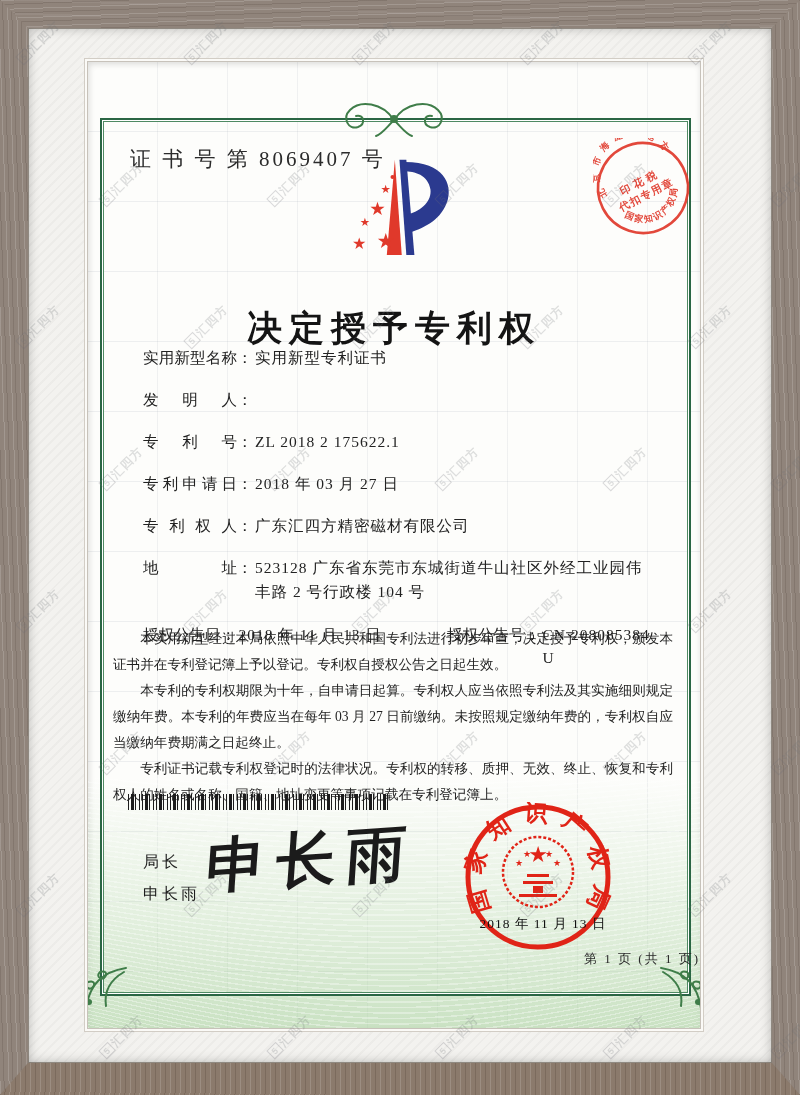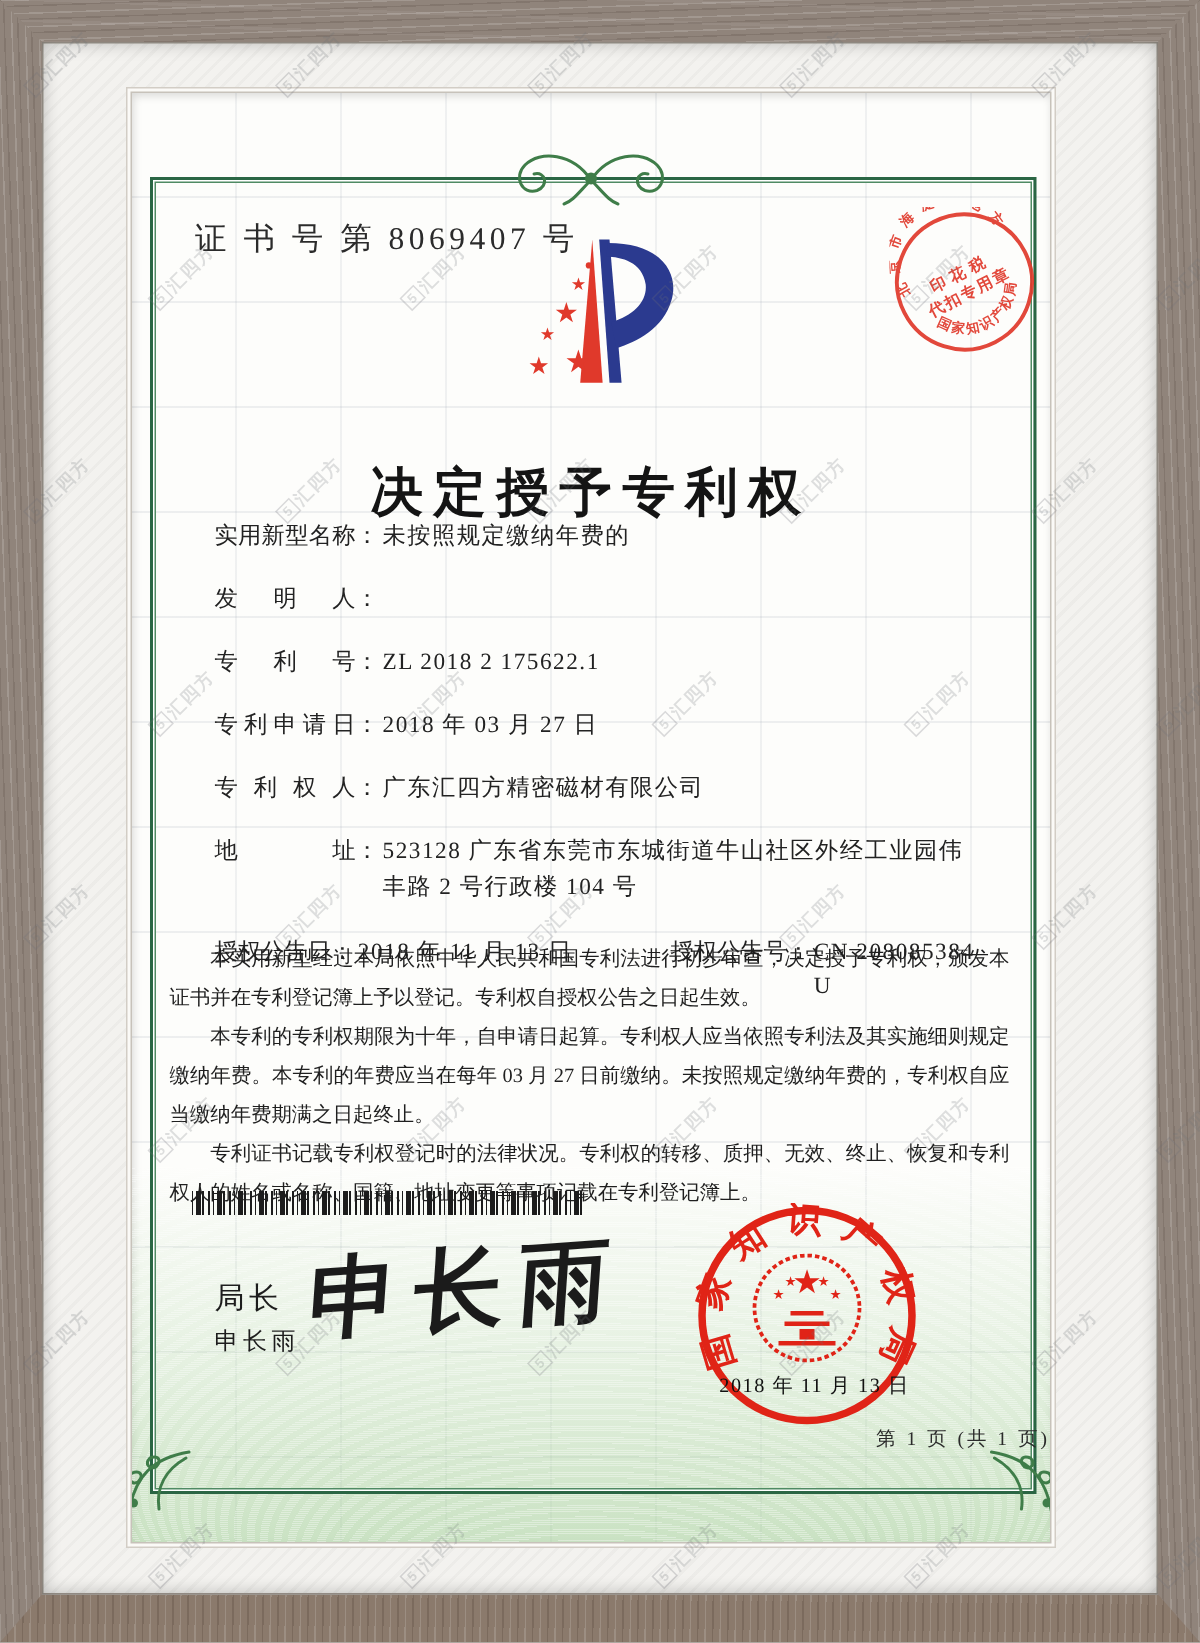--- a/index.html
+++ b/index.html
@@ -64,21 +64,21 @@
   .grant-g .flabel{width:auto;text-align:left;text-align-last:auto;}
   .grant-g2{position:absolute;left:304px;top:0;}
 
   .body-text{position:absolute;left:25px;top:564px;width:560px;font-size:13.6px;line-height:26px;
     color:#1f1f1f;text-align:justify;}
   .body-text p{margin:0;text-indent:2em;}
 
   .barcode{position:absolute;left:40px;top:732px;width:262px;height:16px;
     background:repeating-linear-gradient(90deg,#1c1c1c 0 1px,transparent 1px 3px,#1c1c1c 3px 6px,transparent 6px 7px,#1c1c1c 7px 8px,transparent 8px 11px,#1c1c1c 11px 12px,transparent 12px 14px);}
 
-  .sig-title{position:absolute;left:55px;top:790px;font-size:20px;letter-spacing:3px;color:#1d1d1d;font-family:Liberation Sans, sans-serif;}
+  .sig-title{position:absolute;left:55px;top:790px;font-size:16px;letter-spacing:3px;color:#1d1d1d;font-family:Liberation Sans, sans-serif;}
   .sig-name{position:absolute;left:55px;top:822px;font-size:16px;letter-spacing:3px;color:#1d1d1d;font-family:"Liberation Sans",sans-serif;}
   .sig-script{position:absolute;left:118px;top:758px;font-size:60px;font-weight:600;color:#1b1b1b;
     letter-spacing:10px;transform:rotate(-4deg) skewX(-8deg);white-space:nowrap;}
 
   .seal{position:absolute;left:375px;top:740px;width:150px;height:150px;}
   .seal-date{position:absolute;left:370px;top:853px;width:170px;text-align:center;
     font-size:13.5px;letter-spacing:1px;color:#111;}
 
   .footer{position:absolute;left:0;top:888px;width:612px;text-align:right;font-size:13px;color:#2b2b2b;letter-spacing:2px;}
 
@@ -176,21 +176,21 @@
             </g>
           </svg>
         </div>
 
         <h1 class="title">决定授予专利权</h1>
 
         <div class="fields">
           <div class="frow">
             <span class="flabel">实用新型名称</span>
               <span class="fcolon">：</span>
-            <span class="fvalue">未按照规定缴纳年费的</span>
+            <span class="fvalue">实用新型专利证书</span>
           </div>
           <div class="frow">
             <span class="flabel">发明人</span>
               <span class="fcolon">：</span>
           </div>
           <div class="frow">
             <span class="flabel">专利号</span>
               <span class="fcolon">：</span>
             <span class="fvalue">ZL 2018 2 175622.1</span>
           </div>

